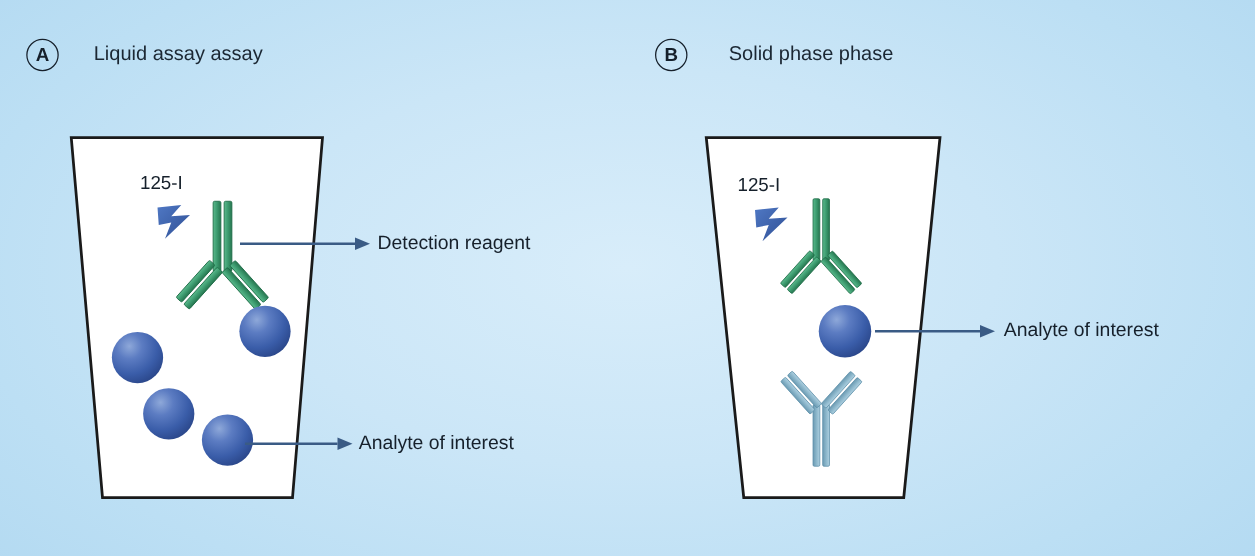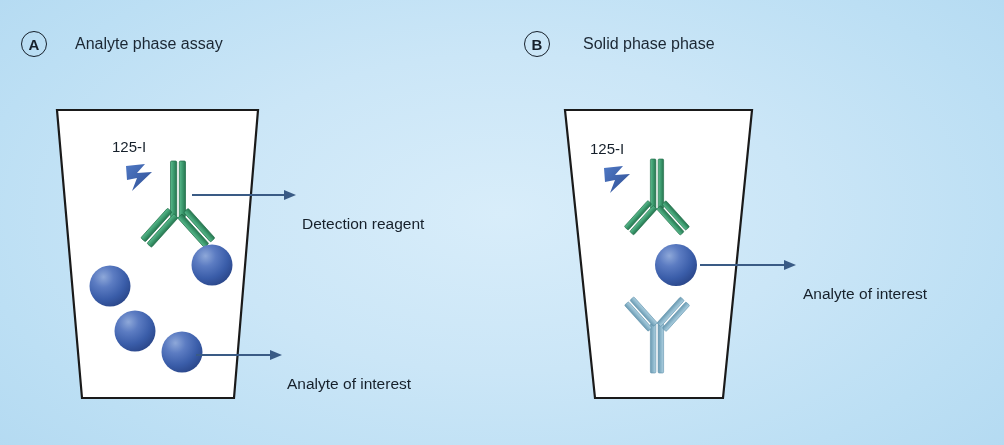--- a/index.html
+++ b/index.html
@@ -20,21 +20,21 @@
     font-size:15px;font-weight:bold;color:#16202b;
     background:transparent;line-height:1;
   }
   .panel-title{
     position:absolute;font-size:16px;color:#1b2733;white-space:nowrap;
   }
   .tube-label{
     position:absolute;font-size:15px;color:#16202b;white-space:nowrap;
   }
   .callout-label{
-    position:absolute;font-size:15.5px;color:#16202b;white-space:nowrap;margin-top:29px;
+    position:absolute;font-size:15.5px;color:#16202b;white-space:nowrap;
   }
   svg.layer{position:absolute;left:0;top:0;width:1004px;height:445px;overflow:visible;}
 </style>
 </head>
 <body>
 
 <div id="canvas">
 
   <svg class="layer" viewBox="0 0 1004 445">
     <defs>
@@ -126,21 +126,21 @@
       <g>
         <line x1="700" y1="265" x2="784" y2="265" stroke="#3a5b85" stroke-width="1.9"></line>
         <polygon points="784,260 796,265 784,270" fill="#3a5b85"></polygon>
       </g>
     </g>
   </svg>
 
   <div class="panel-badge" style="left:21px;top:31px;">
     <span>A</span>
   </div>
-  <div class="panel-title" style="left:75px;top:35px;">Analyte phase assay</div>
+  <div class="panel-title" style="left:75px;top:35px;">Liquid assay assay</div>
 
   <div class="panel-badge" style="left:524px;top:31px;">
     <span>B</span>
   </div>
   <div class="panel-title" style="left:583px;top:35px;">Solid phase phase</div>
 
   <div class="tube-label" style="left:112px;top:138px;">125-I</div>
   <div class="tube-label" style="left:590px;top:140px;">125-I</div>
 
   <div class="callout-label" style="left:302px;top:186px;">Detection reagent</div>

